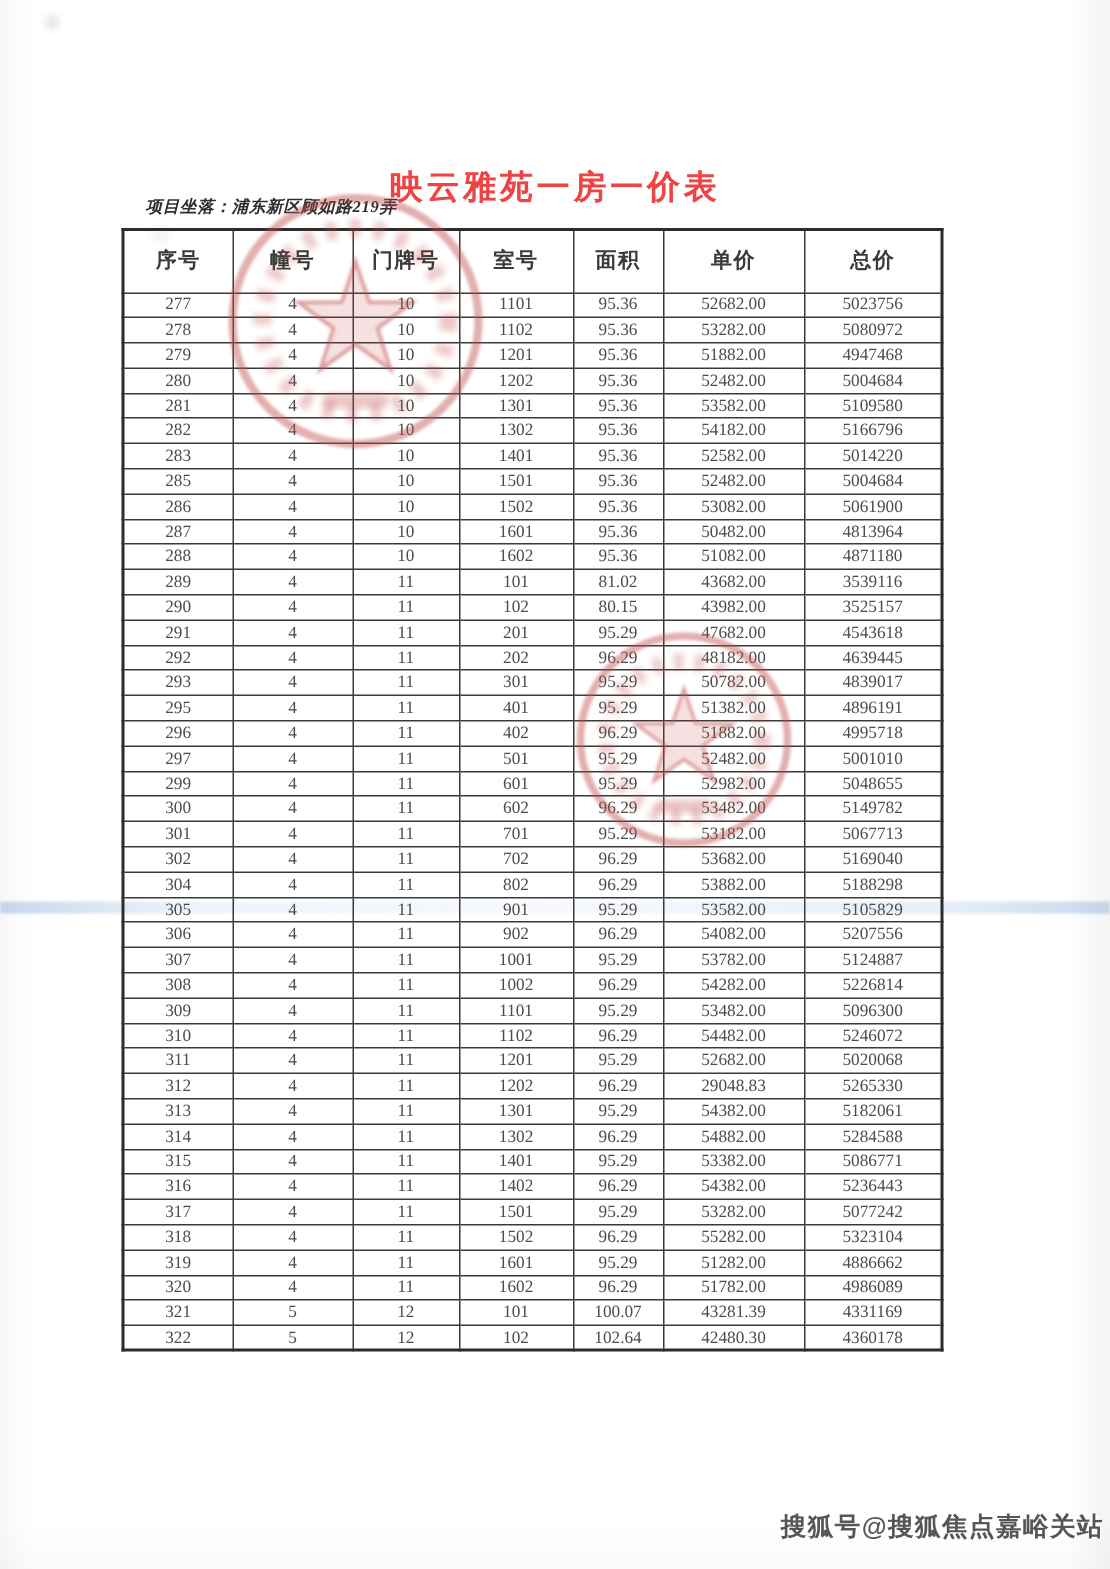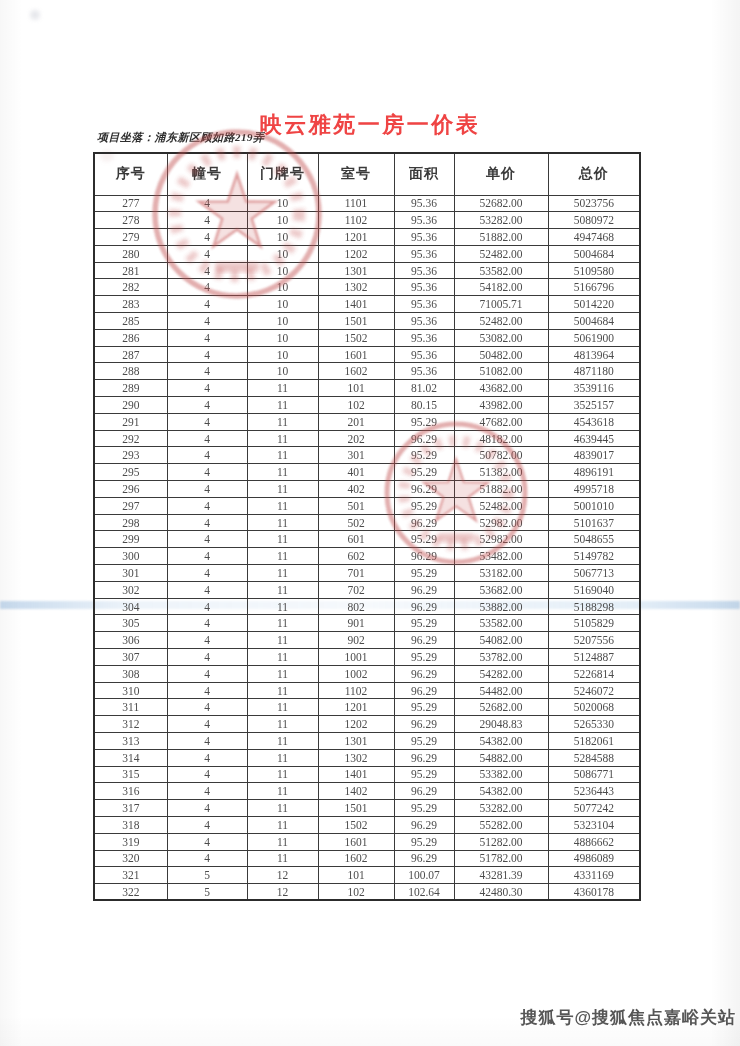--- a/index.html
+++ b/index.html
@@ -33,21 +33,21 @@
     position:absolute;left:0;top:82px;width:740px;
     text-align:center;font-size:22px;font-weight:bold;color:#ef4444;
     letter-spacing:2.5px;z-index:3;margin-top:28px;
   }
   .location-line{
     position:absolute;left:97px;top:130px;
     font-size:11px;font-weight:bold;color:#2e2e2e;letter-spacing:0.5px;z-index:3;font-style:italic;
   }
 
   table.price-table{
-    position:absolute;left:93px;top:152px;width:546px;z-index:3;
+    position:absolute;left:81px;top:152px;width:546px;z-index:3;
     border-collapse:collapse;table-layout:fixed;
     background:transparent;
   }
   .price-table th,.price-table td{
     border:1px solid #3a3a3a;
     text-align:center;vertical-align:middle;
     padding:0;overflow:hidden;white-space:nowrap;
   }
   .price-table{border:2px solid #2c2c2c;}
   .price-table thead tr{height:42px;}
@@ -157,21 +157,21 @@
         <td>95.36</td>
         <td>54182.00</td>
         <td>5166796</td>
       </tr>
       <tr>
         <td>283</td>
         <td>4</td>
         <td>10</td>
         <td>1401</td>
         <td>95.36</td>
-        <td>71005.71</td>
+        <td>52582.00</td>
         <td>5014220</td>
       </tr>
       <tr>
         <td>285</td>
         <td>4</td>
         <td>10</td>
         <td>1501</td>
         <td>95.36</td>
         <td>52482.00</td>
         <td>5004684</td>
@@ -269,29 +269,20 @@
       <tr>
         <td>297</td>
         <td>4</td>
         <td>11</td>
         <td>501</td>
         <td>95.29</td>
         <td>52482.00</td>
         <td>5001010</td>
       </tr>
       <tr>
-        <td>298</td>
-        <td>4</td>
-        <td>11</td>
-        <td>502</td>
-        <td>96.29</td>
-        <td>52982.00</td>
-        <td>5101637</td>
-      </tr>
-      <tr>
         <td>299</td>
         <td>4</td>
         <td>11</td>
         <td>601</td>
         <td>95.29</td>
         <td>52982.00</td>
         <td>5048655</td>
       </tr>
       <tr>
         <td>300</td>
@@ -357,20 +348,29 @@
         <td>5124887</td>
       </tr>
       <tr>
         <td>308</td>
         <td>4</td>
         <td>11</td>
         <td>1002</td>
         <td>96.29</td>
         <td>54282.00</td>
         <td>5226814</td>
+      </tr>
+      <tr>
+        <td>309</td>
+        <td>4</td>
+        <td>11</td>
+        <td>1101</td>
+        <td>95.29</td>
+        <td>53482.00</td>
+        <td>5096300</td>
       </tr>
       <tr>
         <td>310</td>
         <td>4</td>
         <td>11</td>
         <td>1102</td>
         <td>96.29</td>
         <td>54482.00</td>
         <td>5246072</td>
       </tr>

